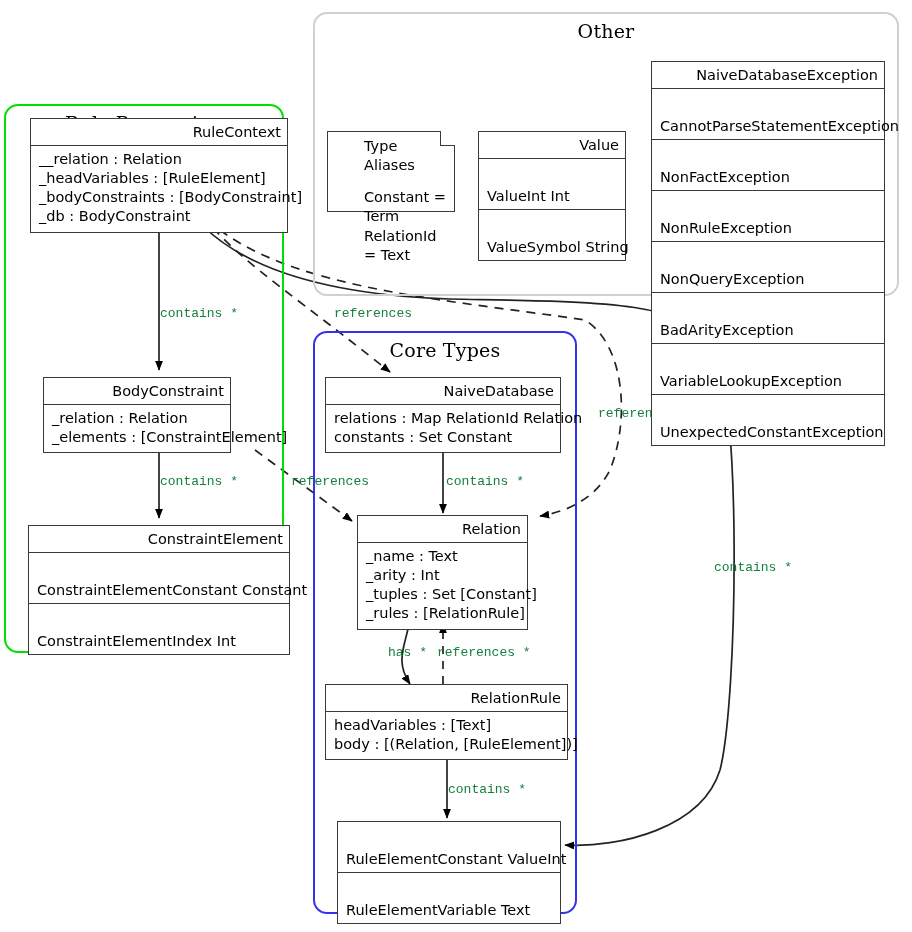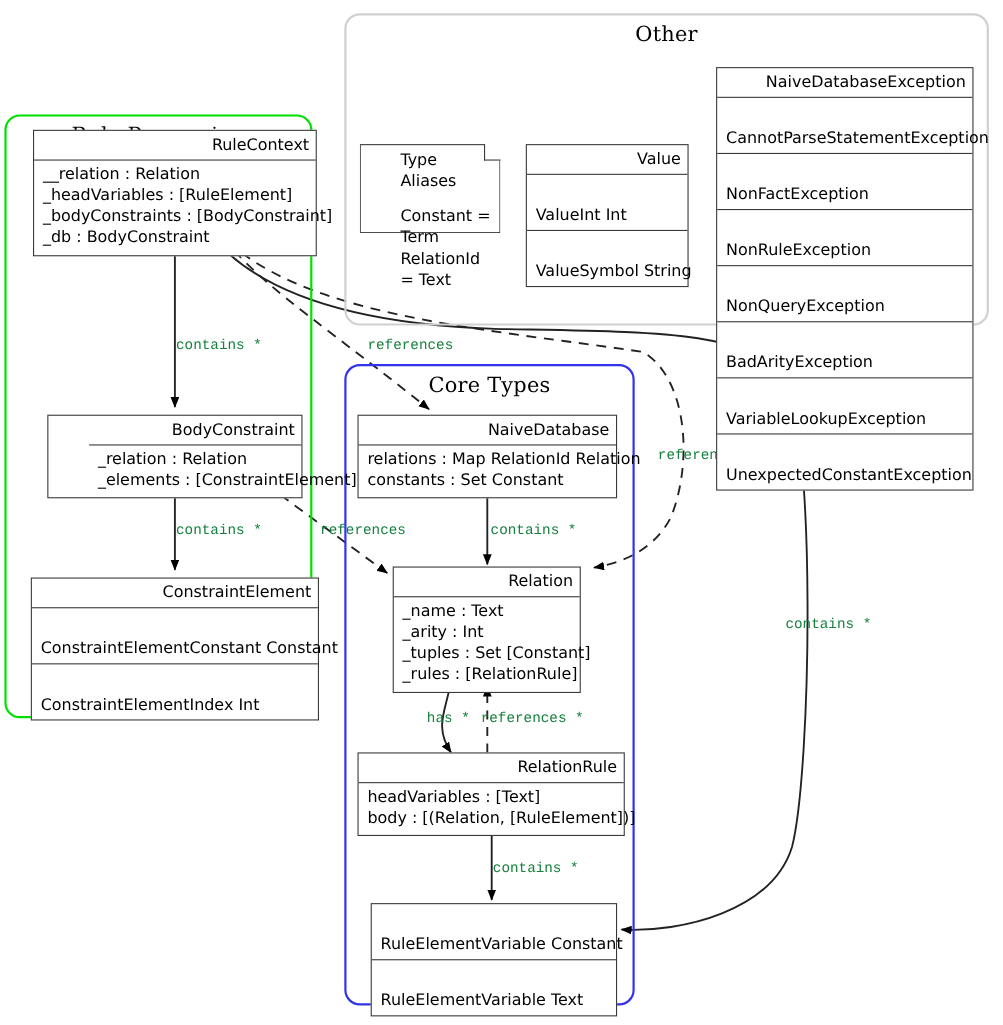--- a/index.html
+++ b/index.html
@@ -195,21 +195,21 @@
   <div class="cls" style="left:30px; top:118px; width:258px;">
     <div class="name">RuleContext</div>
     <div class="attrs">
       <div>__relation : Relation</div>
       <div>_headVariables : [RuleElement]</div>
       <div>_bodyConstraints : [BodyConstraint]</div>
       <div>_db : BodyConstraint</div>
     </div>
   </div>
 
-  <div class="cls" style="left:43px; top:377px; width:232px;padding-left:37px;">
+  <div class="cls" style="left:43px; top:377px; width:188px;">
     <div class="name">BodyConstraint</div>
     <div class="attrs">
       <div>_relation : Relation</div>
       <div>_elements : [ConstraintElement]</div>
     </div>
   </div>
 
   <div class="cls" style="left:28px; top:525px; width:262px;">
     <div class="name">ConstraintElement</div>
     <div class="row">ConstraintElementConstant Constant</div>
@@ -236,21 +236,21 @@
 
   <div class="cls" style="left:325px; top:684px; width:243px;">
     <div class="name">RelationRule</div>
     <div class="attrs">
       <div>headVariables : [Text]</div>
       <div>body : [(Relation, [RuleElement])]</div>
     </div>
   </div>
 
   <div class="cls" style="left:337px; top:821px; width:224px;">
-    <div class="row">RuleElementVariable Constant</div>
+    <div class="row">RuleElementConstant ValueInt</div>
     <div class="row last">RuleElementVariable Text</div>
   </div>
 
   <div class="cls" style="left:478px; top:131px; width:148px;">
     <div class="name">Value</div>
     <div class="row">ValueInt Int</div>
     <div class="row last">ValueSymbol String</div>
   </div>
 
   <div class="cls" style="left:651px; top:61px; width:234px;">

